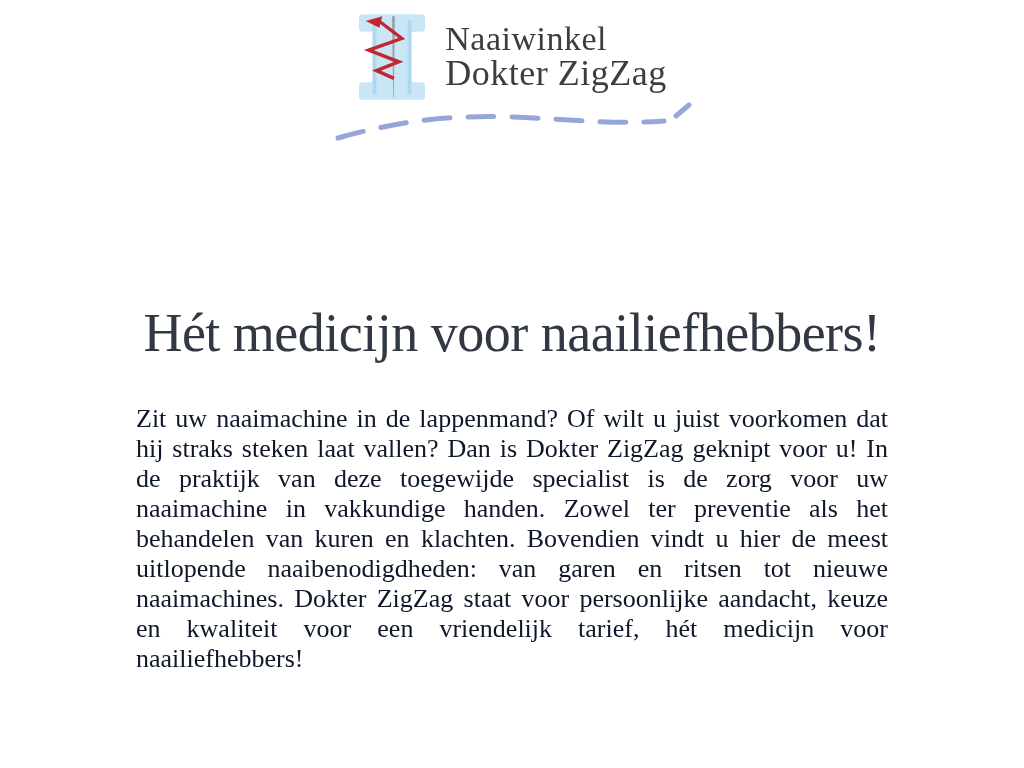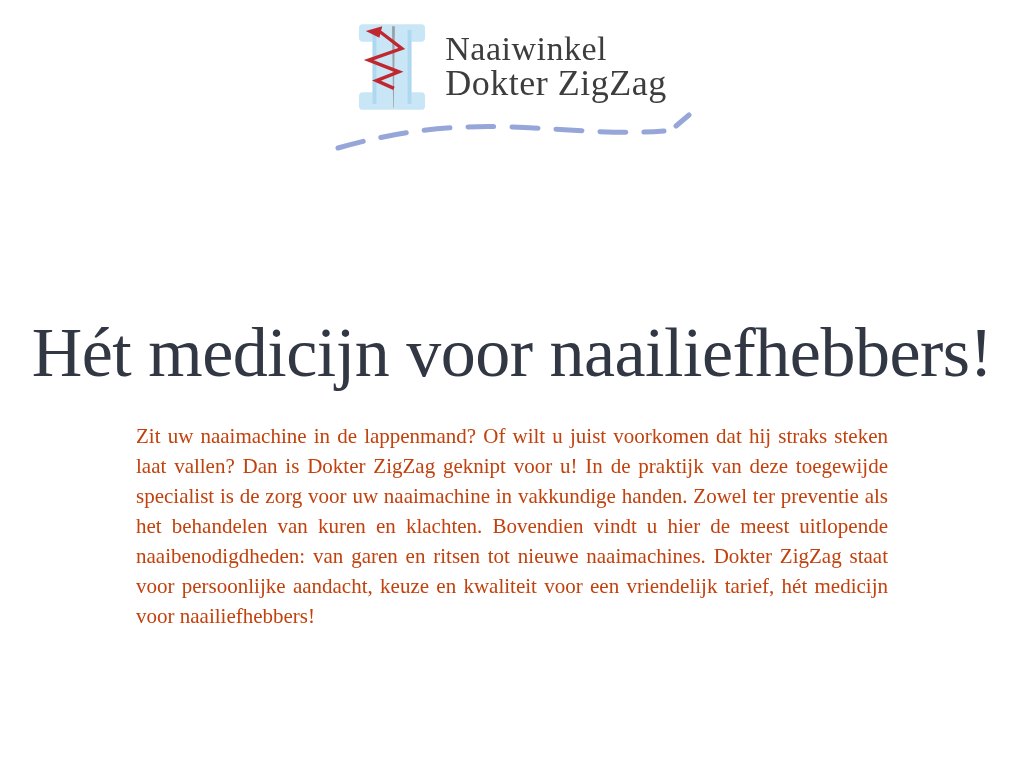--- a/index.html
+++ b/index.html
@@ -5,21 +5,21 @@
   * { margin: 0; padding: 0; box-sizing: border-box; }
   html, body {
     width: 1024px; height: 768px;
     background: #ffffff;
     overflow: hidden;
     font-family: "Liberation Serif", "DejaVu Serif", serif;
   }
   .page { width: 1024px; height: 768px; background: #ffffff; }
 
   
-  .site-header { padding-top: 22px; }
+  .site-header { padding-top: 12px; }
   .logo-row {
     display: flex;
     justify-content: center;
     align-items: center;
     gap: 18px;
     cursor: pointer;
   }
   .logo-icon { display: block; width: 70px; height: 90px; }
   .logo-icon svg { display: block; width: 70px; height: 90px; }
   .logo-text { display: flex; flex-direction: column; justify-content: center; }
@@ -35,32 +35,32 @@
     color: #3d3d3d;
     letter-spacing: 0.5px;
   }
   .stitch-wrap { text-align: center; margin-top: -2px; }
   .stitch-wrap svg { display: inline-block; }
 
   
   .hero { text-align: center; }
   .hero-heading {
     margin-top: 153px;
-    font-size: 70px;
+    font-size: 54px;
     font-weight: normal;
     letter-spacing: -0.5px;
     color: #323744;
     line-height: 1.2;
   }
   .hero-paragraph {
     width: 752px;
-    margin: 26px auto 0 auto;
-    font-size: 21px;
+    margin: 38px auto 0 auto;
+    font-size: 26px;
     line-height: 30px;
-    color: #c2410c;
+    color: #0f172a;
     text-align: justify;
   }
 </style>
 </head>
 <body>
 
 <div class="page">
 
   <header class="site-header">
     <div class="logo-row">

